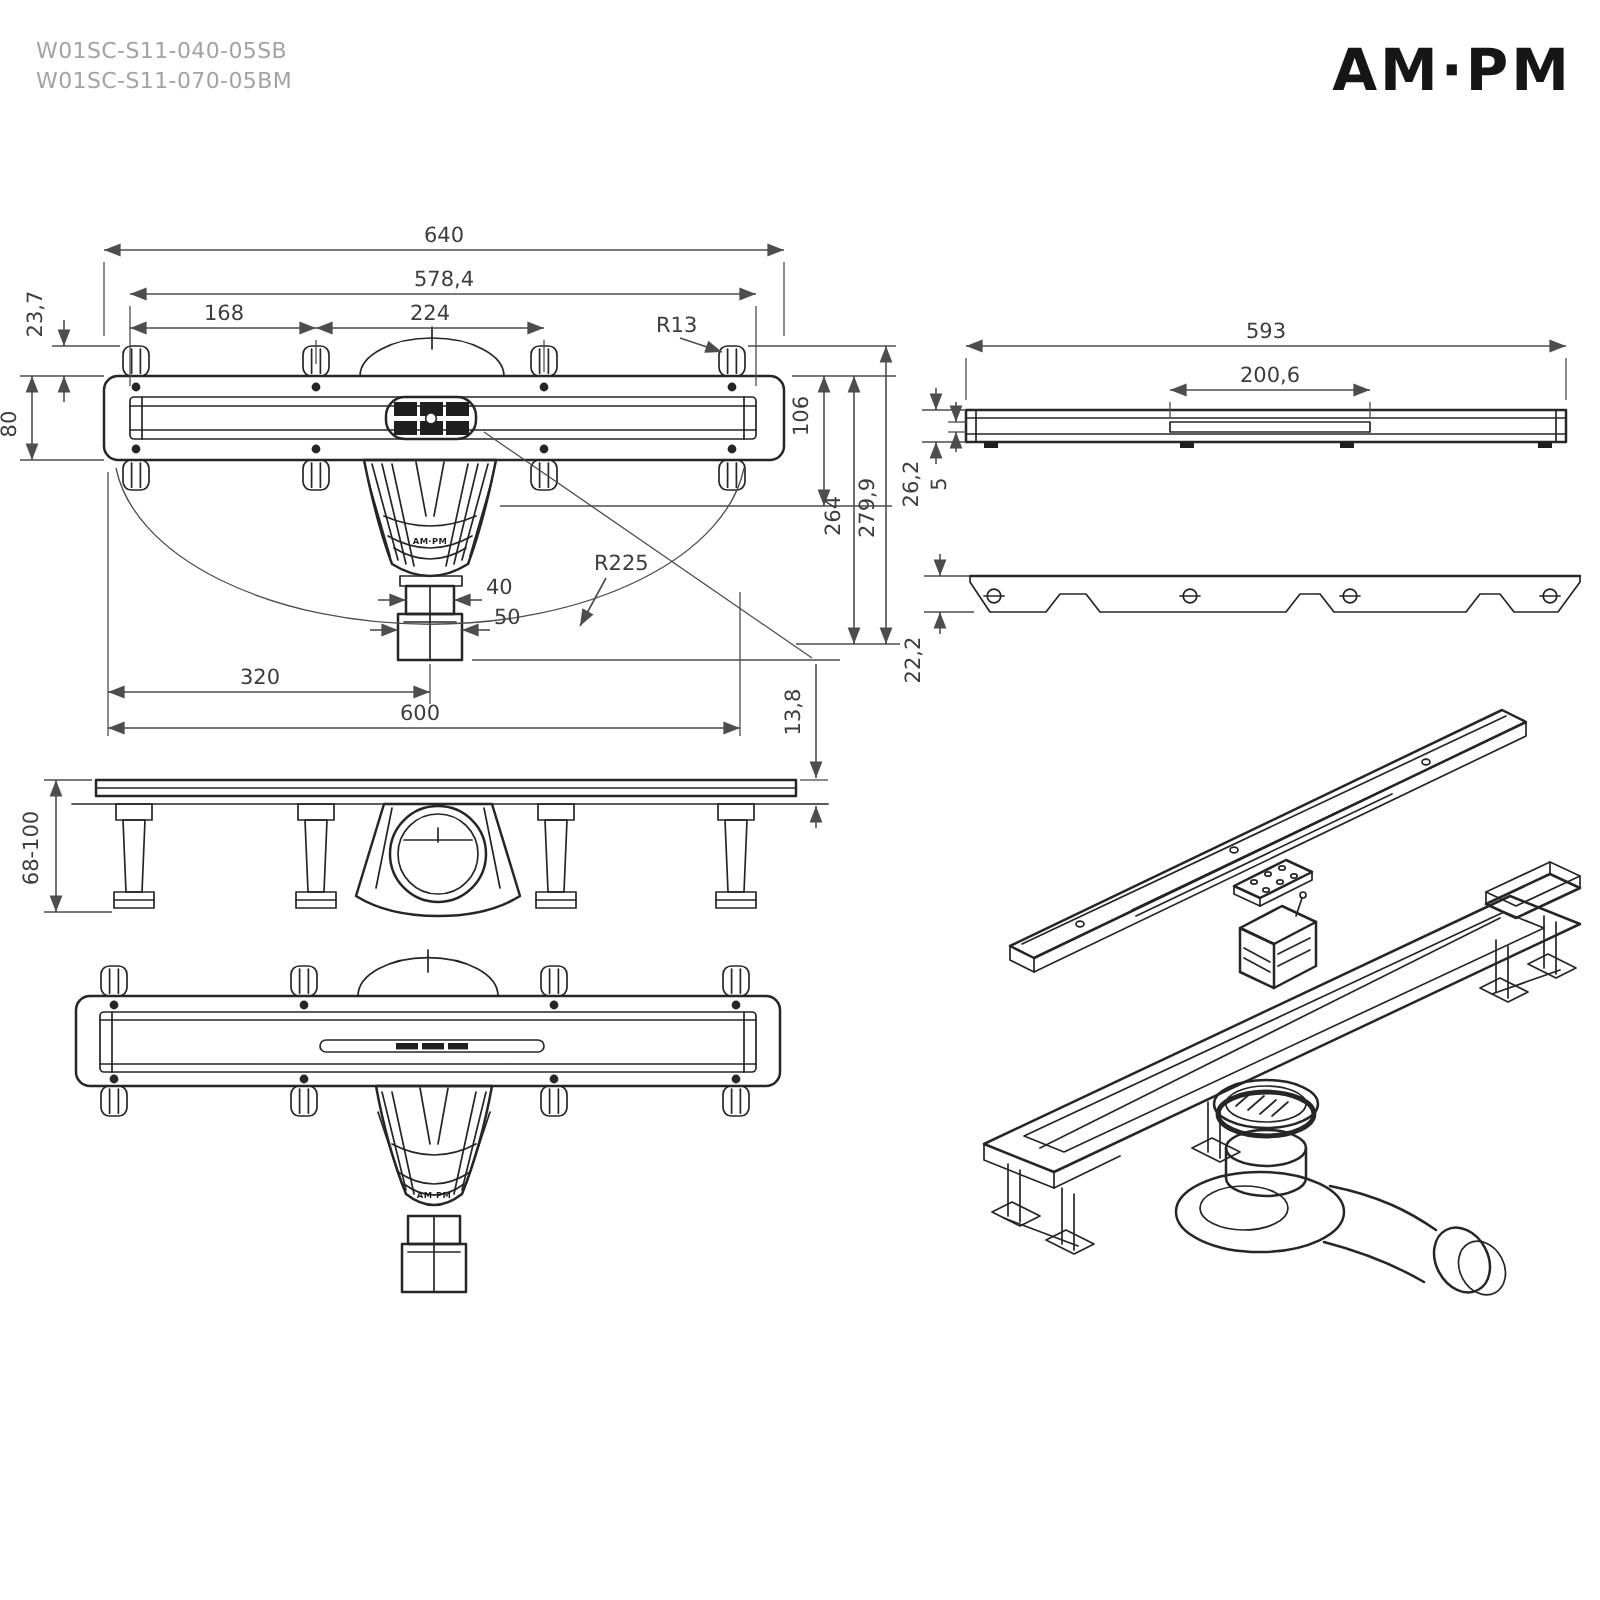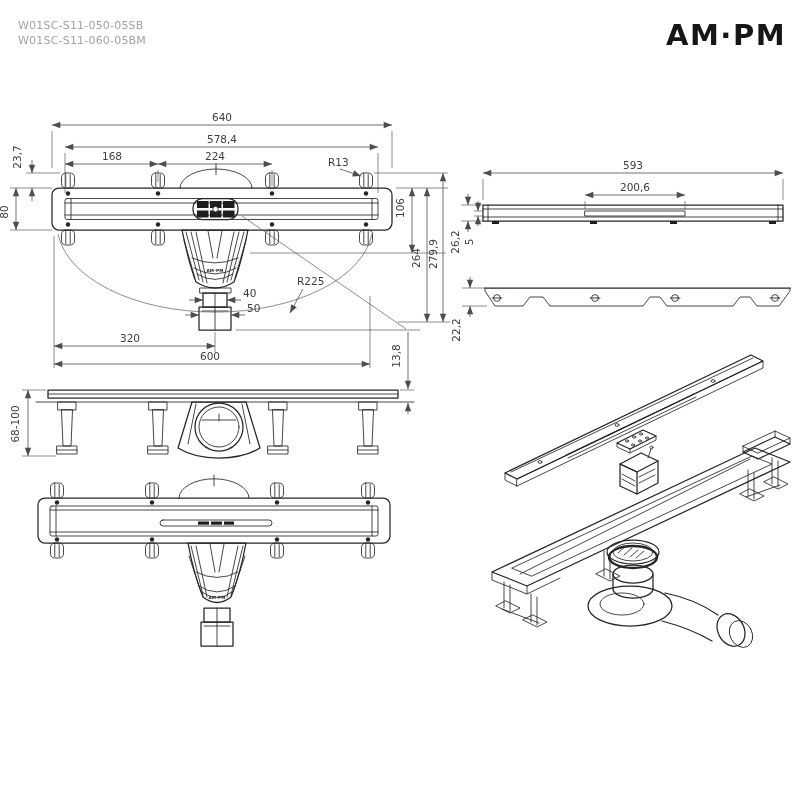--- a/index.html
+++ b/index.html
@@ -18,22 +18,22 @@
   .tinytxt{font-size:4.2px;font-weight:bold;fill:#1c1c1c;letter-spacing:.2px;}
   .scr{fill:#262626;stroke:none;}
   .dark{fill:#1f1f1f;stroke:none;}
 </style>
 </head>
 <body>
 
 <div class="sheet">
 
   <div class="codes">
-    <div>W01SC-S11-050-05SB</div>
-    <div>W01SC-S11-060-05BM</div>
+    <div>W01SC-S11-040-05SB</div>
+    <div>W01SC-S11-070-05BM</div>
   </div>
   <div class="logo">AM·PM</div>
 
   <svg width="800" height="800" viewBox="0 0 800 800">
     <defs>
       <marker id="arw" markerWidth="10" markerHeight="10" refX="8.6" refY="4.5" orient="auto-start-reverse" markerUnits="userSpaceOnUse">
         <path d="M0.3,1.3 L8.6,4.5 L0.3,7.7 Z" fill="#4d4d4d"></path>
       </marker>
       <g id="clipShape">
         <rect x="-6.5" y="0" width="13" height="15" rx="4.2"></rect>

